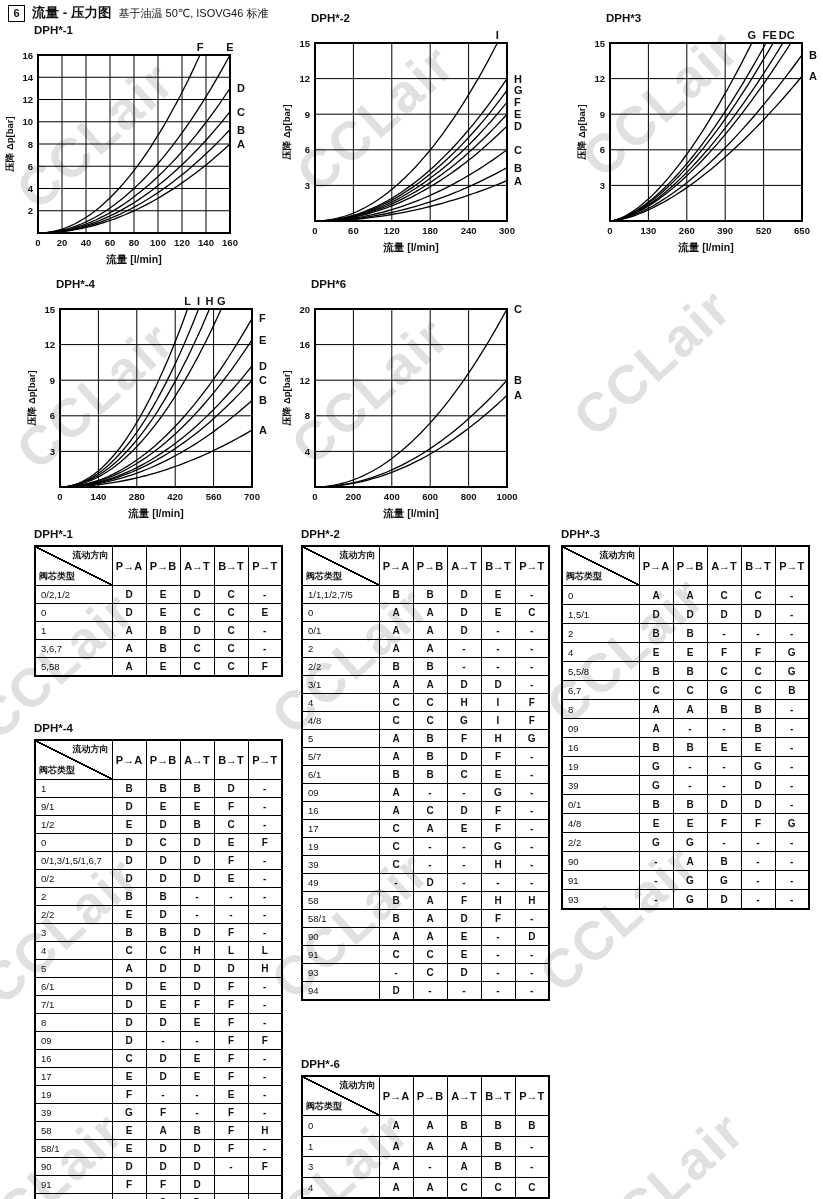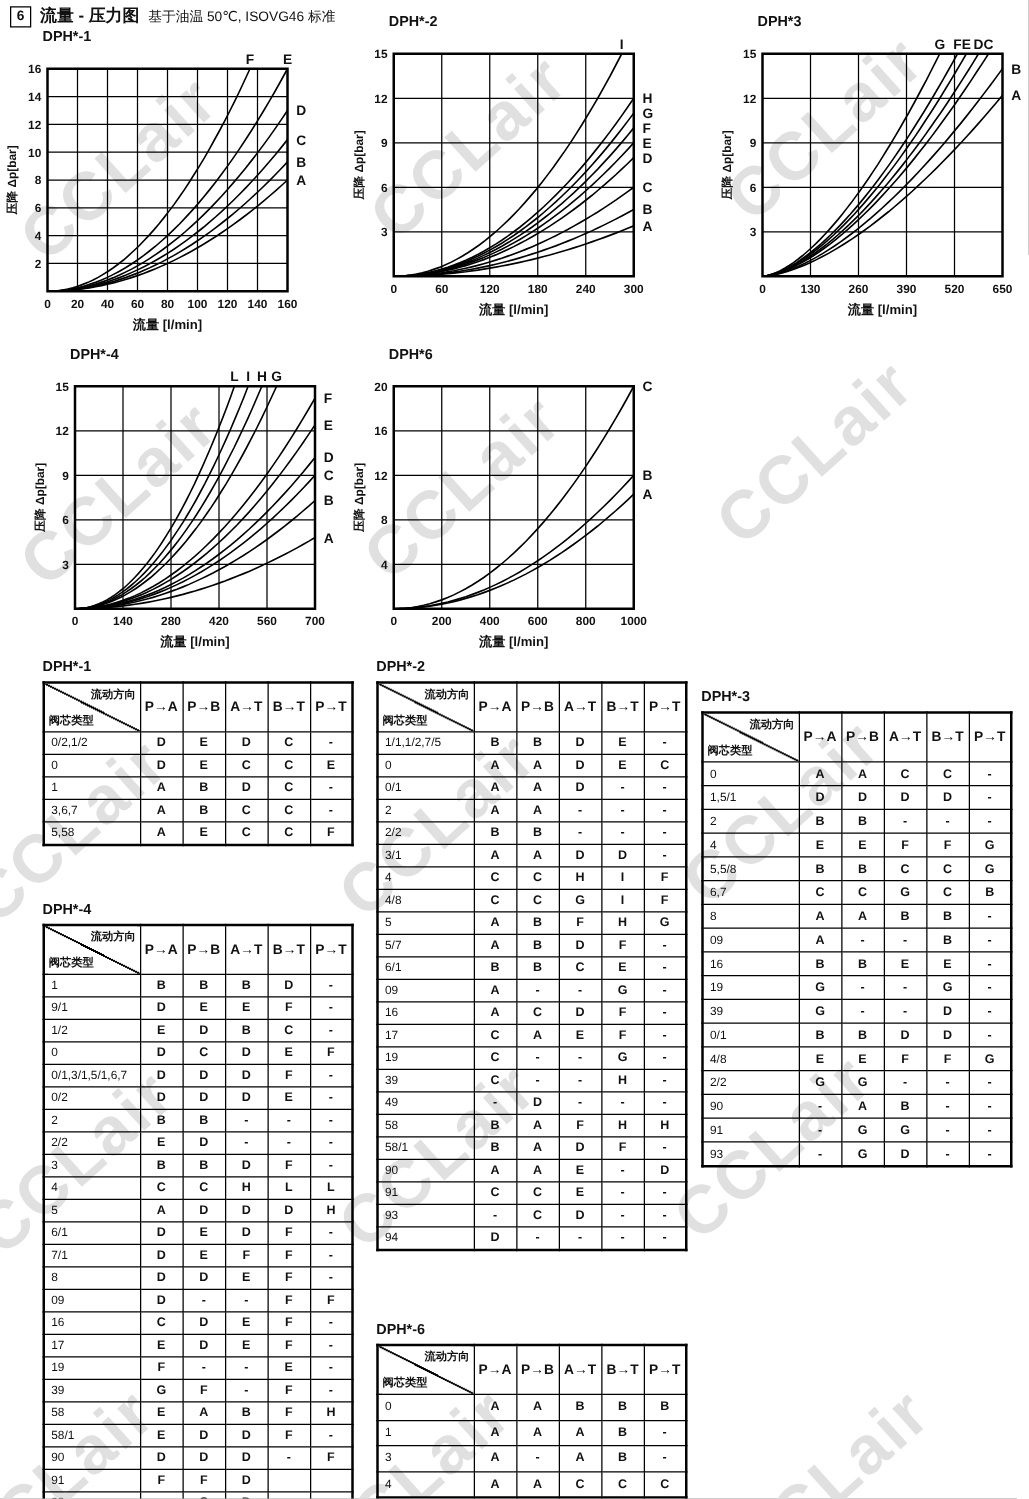--- a/index.html
+++ b/index.html
@@ -551,21 +551,21 @@
               <td class="rl">94</td>
               <td>D</td>
               <td>-</td>
               <td>-</td>
               <td>-</td>
               <td>-</td>
             </tr>
           </tbody>
         </table>
       </div>
-    <div class="tblwrap table-mount" style="left:561px;top:552px;--rh:18px">
+    <div class="tblwrap table-mount" style="left:561px;top:528px;--rh:18px">
       <div class="tbl-title">DPH*-3</div>
     <table>
           <colgroup>
             <col style="width: 77px;">
             <col style="width: 34px;">
             <col style="width: 34px;">
             <col style="width: 34px;">
             <col style="width: 34px;">
             <col style="width: 34px;">
           </colgroup>

